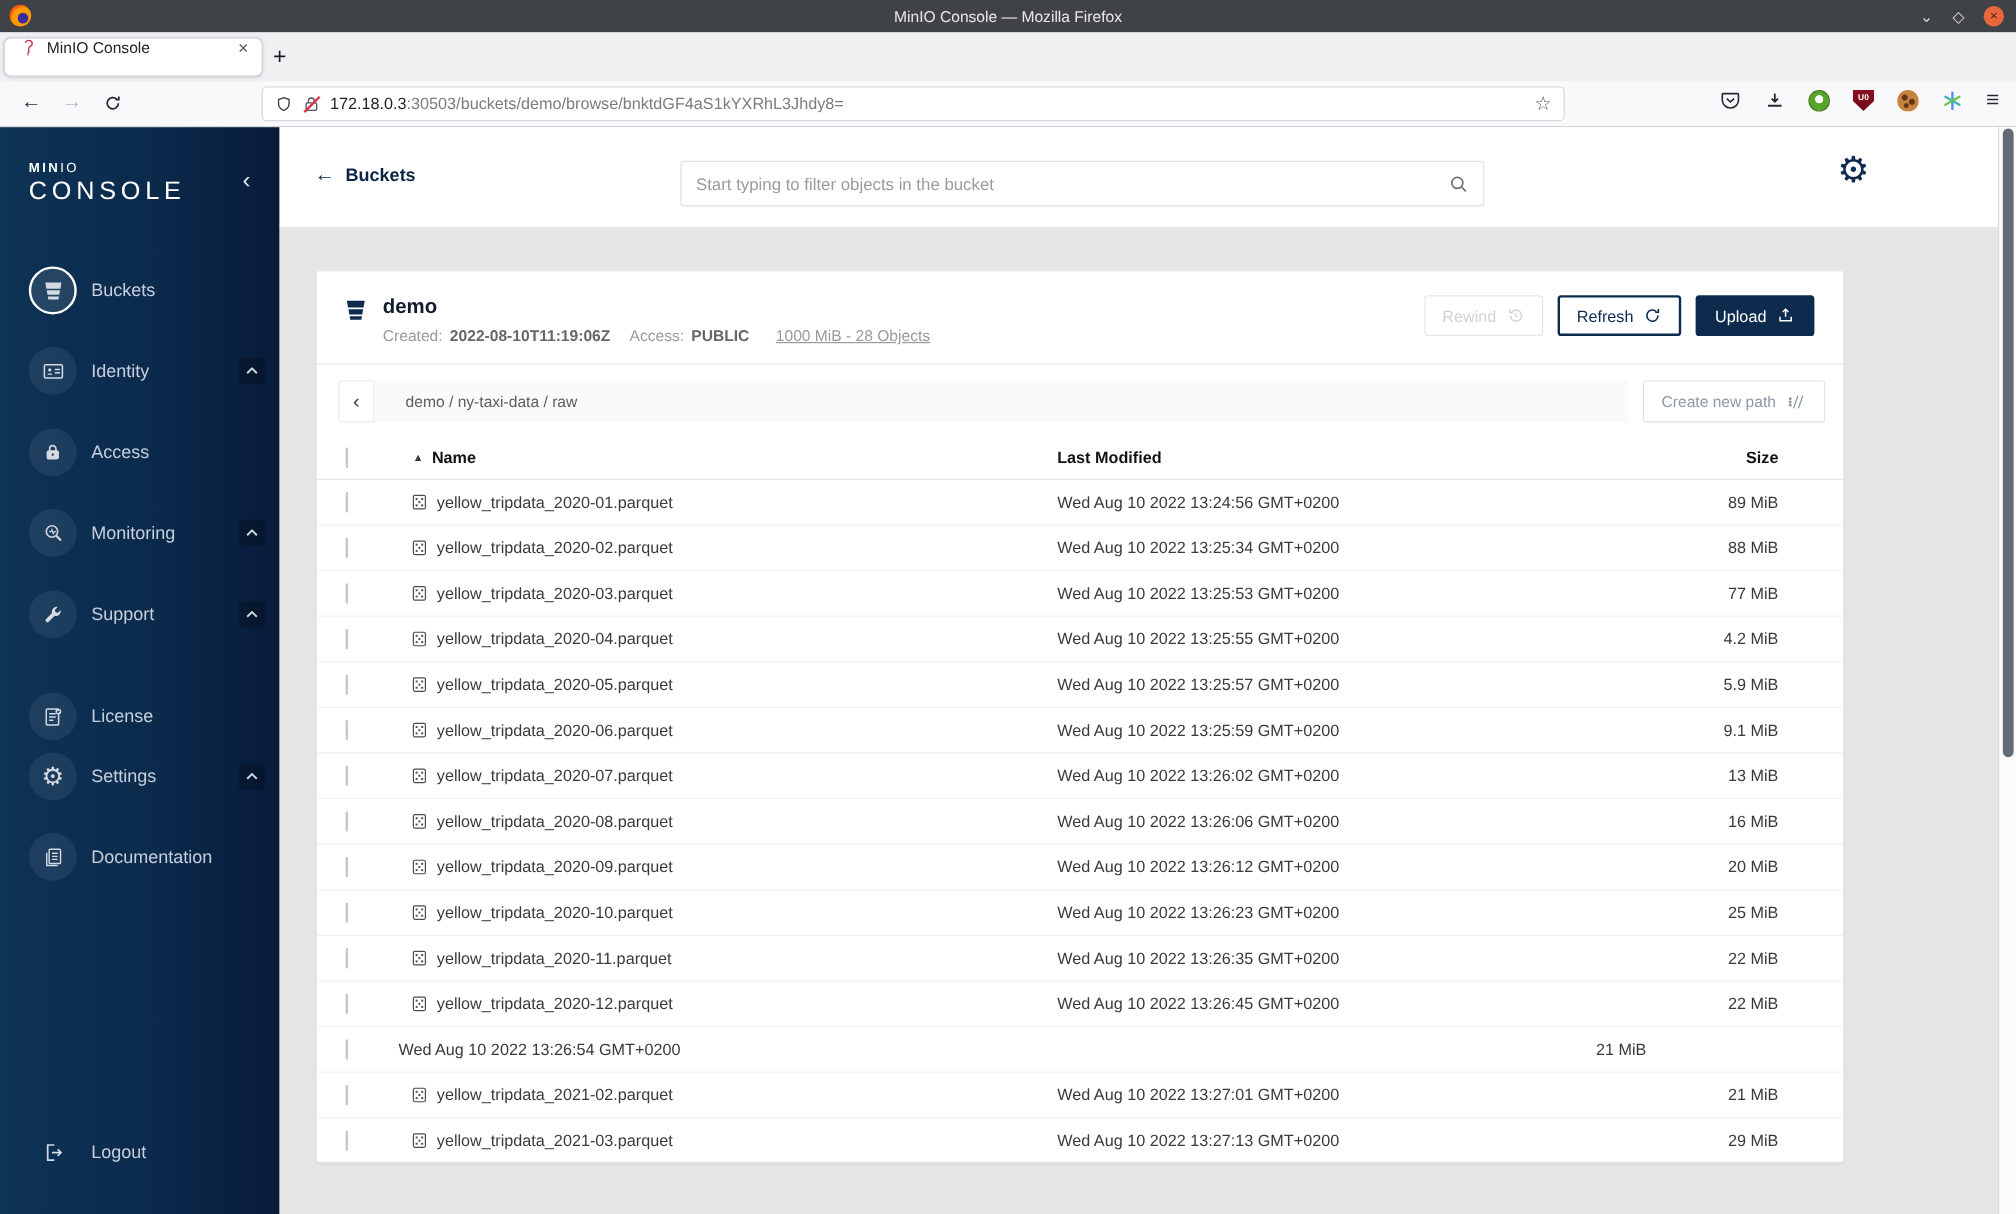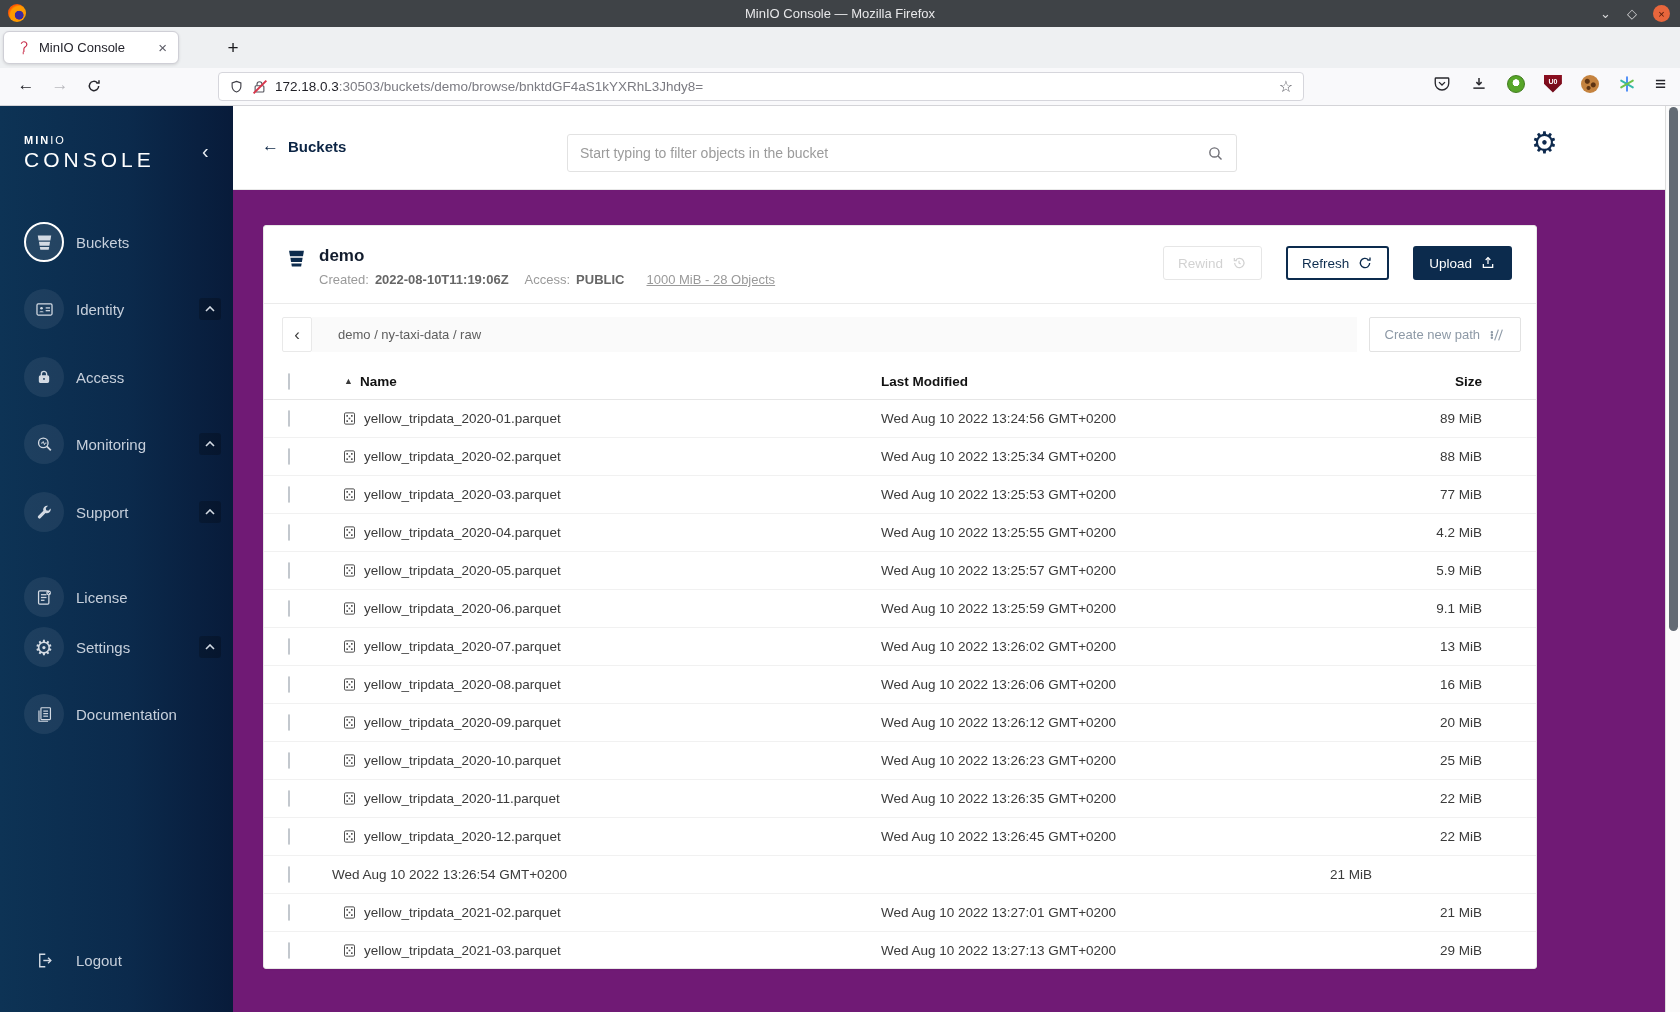--- a/index.html
+++ b/index.html
@@ -10,22 +10,22 @@
   
   .titlebar { position:absolute; left:0; top:0; width:1680px; height:27px; background:#3f4347; display:flex; align-items:center; }
   .ff-logo { position:absolute; left:8px; top:4px; width:18px; height:18px; border-radius:50%;
     background:radial-gradient(circle at 62% 62%, #3b2ba0 0 26%, #ff9a00 30% 55%, #ff4f00 70%, #ffd54d 100%); }
   .window-title { width:100%; text-align:center; color:#e8e8ea; font-size:13px; }
   .win-controls { position:absolute; right:10px; top:0; height:27px; display:flex; align-items:center; gap:16px; }
   .win-glyph { color:#d9d9db; font-size:13px; line-height:1; cursor:default; }
   .win-close { width:17px; height:17px; border-radius:50%; background:#e8663c; color:#4a1708; font-size:11px; display:flex; align-items:center; justify-content:center; }
 
   .tabbar { position:absolute; left:0; top:27px; width:1680px; height:41px; background:#eef0f2; }
-  .tab { position:absolute; left:3px; top:4px; width:176px; height:33px; background:#ffffff; border:1px solid #cfcfd6; border-radius:6px;
-    box-shadow:0 1px 3px rgba(0,0,0,.12); display:flex; align-items:center; padding:0 8px 0 12px; }
+  .tab { position:absolute; left:3px; top:4px; width:216px; height:33px; background:#ffffff; border:1px solid #cfcfd6; border-radius:6px;
+    box-shadow:0 1px 3px rgba(0,0,0,.12); display:flex; padding:0 8px 0 12px; }
   .tab-title { flex:1; font-size:13px; color:#24242c; margin-left:8px; white-space:nowrap; overflow:hidden; }
   .tab-close { color:#5b5b66; font-size:15px; padding:0 3px; }
   .new-tab { position:absolute; left:220px; top:8px; width:26px; height:26px; font-size:19px; color:#1b1b1f; display:flex; align-items:center; justify-content:center; }
 
   .toolbar { position:absolute; left:0; top:68px; width:1680px; height:38px; background:#f9f9fb; border-bottom:1px solid #d4d4d8; }
   .nav-glyph { position:absolute; top:7px; font-size:17px; color:#27272d; width:24px; text-align:center; }
   .nav-fwd { color:#b9b9be; }
   .urlbar { position:absolute; left:218px; top:4px; width:1086px; height:29px; background:#ffffff; border:1px solid #d6d6dc; border-radius:4px;
     display:flex; align-items:center; padding:0 10px; }
   .url-text { flex:1; font-size:13.5px; margin-left:8px; white-space:nowrap; overflow:hidden; }
@@ -72,31 +72,31 @@
   .app-header { position:absolute; left:0; top:0; right:0; height:84px; background:#ffffff; border-bottom:1px solid #e8e8e8; }
   .back-group { position:absolute; left:29px; top:30px; display:flex; align-items:center; gap:9px; color:#0b2444; cursor:pointer; }
   .back-arrow { font-size:17px; }
   .back-label { font-size:15px; font-weight:bold; }
   .search-box { position:absolute; left:334px; top:28px; width:670px; height:38px; background:#fff; border:1px solid #e2e2e2; border-radius:3px;
     display:flex; align-items:center; padding:0 12px; }
   .search-input { flex:1; border:none; outline:none; font-size:14px; color:#333; font-family:"Liberation Sans", sans-serif; }
   .search-input::placeholder { color:#9b9b9b; }
   .header-gear { position:absolute; right:122px; top:22px; font-size:30px; color:#0e2a4e; line-height:1; cursor:pointer; }
 
-  .page { position:absolute; left:0; top:84px; right:0; bottom:0; background:#701a75; }
+  .page { position:absolute; left:0; top:84px; right:0; bottom:0; background:#e5e5e5; }
   .card { position:absolute; left:30px; top:35px; width:1274px; height:744px; background:#ffffff; border:1px solid #e7e7e7; border-radius:3px;
     box-shadow:0 1px 2px rgba(0,0,0,0.04); overflow:hidden; }
 
   .bucket-head { height:78px; padding:20px 24px 0 22px; display:flex; align-items:flex-start; border-bottom:1px solid #ebebeb; }
   .bucket-icon { color:#0c2b4d; margin:2px 12px 0 0; }
   .bucket-title { font-size:17px; font-weight:bold; color:#121c2d; }
   .bucket-meta { margin-top:6px; font-size:13px; color:#9a9a9a; display:flex; gap:6px; align-items:center; }
   .meta-val { color:#666666; font-weight:bold; margin-right:10px; }
   .meta-summary { color:#9a9a9a; margin-left:6px;text-decoration:underline; }
-  .head-actions { margin-left:auto; display:flex; gap:24px; }
+  .head-actions { margin-left:auto; display:flex; gap:12px; }
   .btn { height:34px; border-radius:3px; display:flex; align-items:center; gap:8px; padding:0 14px; font-size:13.5px; cursor:pointer; background:#fff; }
   .btn-disabled { border:1px solid #e6e6e6; color:#d2d2d2; cursor:default; }
   .btn-outline { border:2px solid #0c2b4d; color:#0c2b4d; }
   .btn-primary { background:#0c2b4d; border:2px solid #0c2b4d; color:#ffffff; }
 
   .path-row { height:59px; padding:13px 15px 11px 18px; display:flex; align-items:center; }
   .crumb-back { width:30px; height:35px; border:1px solid #e9e9e9; border-radius:2px; background:#fff; display:flex; align-items:center; justify-content:center;
     font-size:17px; color:#3e3e3e; cursor:pointer; }
   .crumb-strip { flex:1; height:35px; background:#fafafa; display:flex; align-items:center; padding-left:26px; font-size:13px; color:#5e5e5e; margin-right:12px; }
   .create-path { height:35px; border:1px solid #e2e2e2; border-radius:2px; background:#fff; display:flex; align-items:center; gap:9px;

